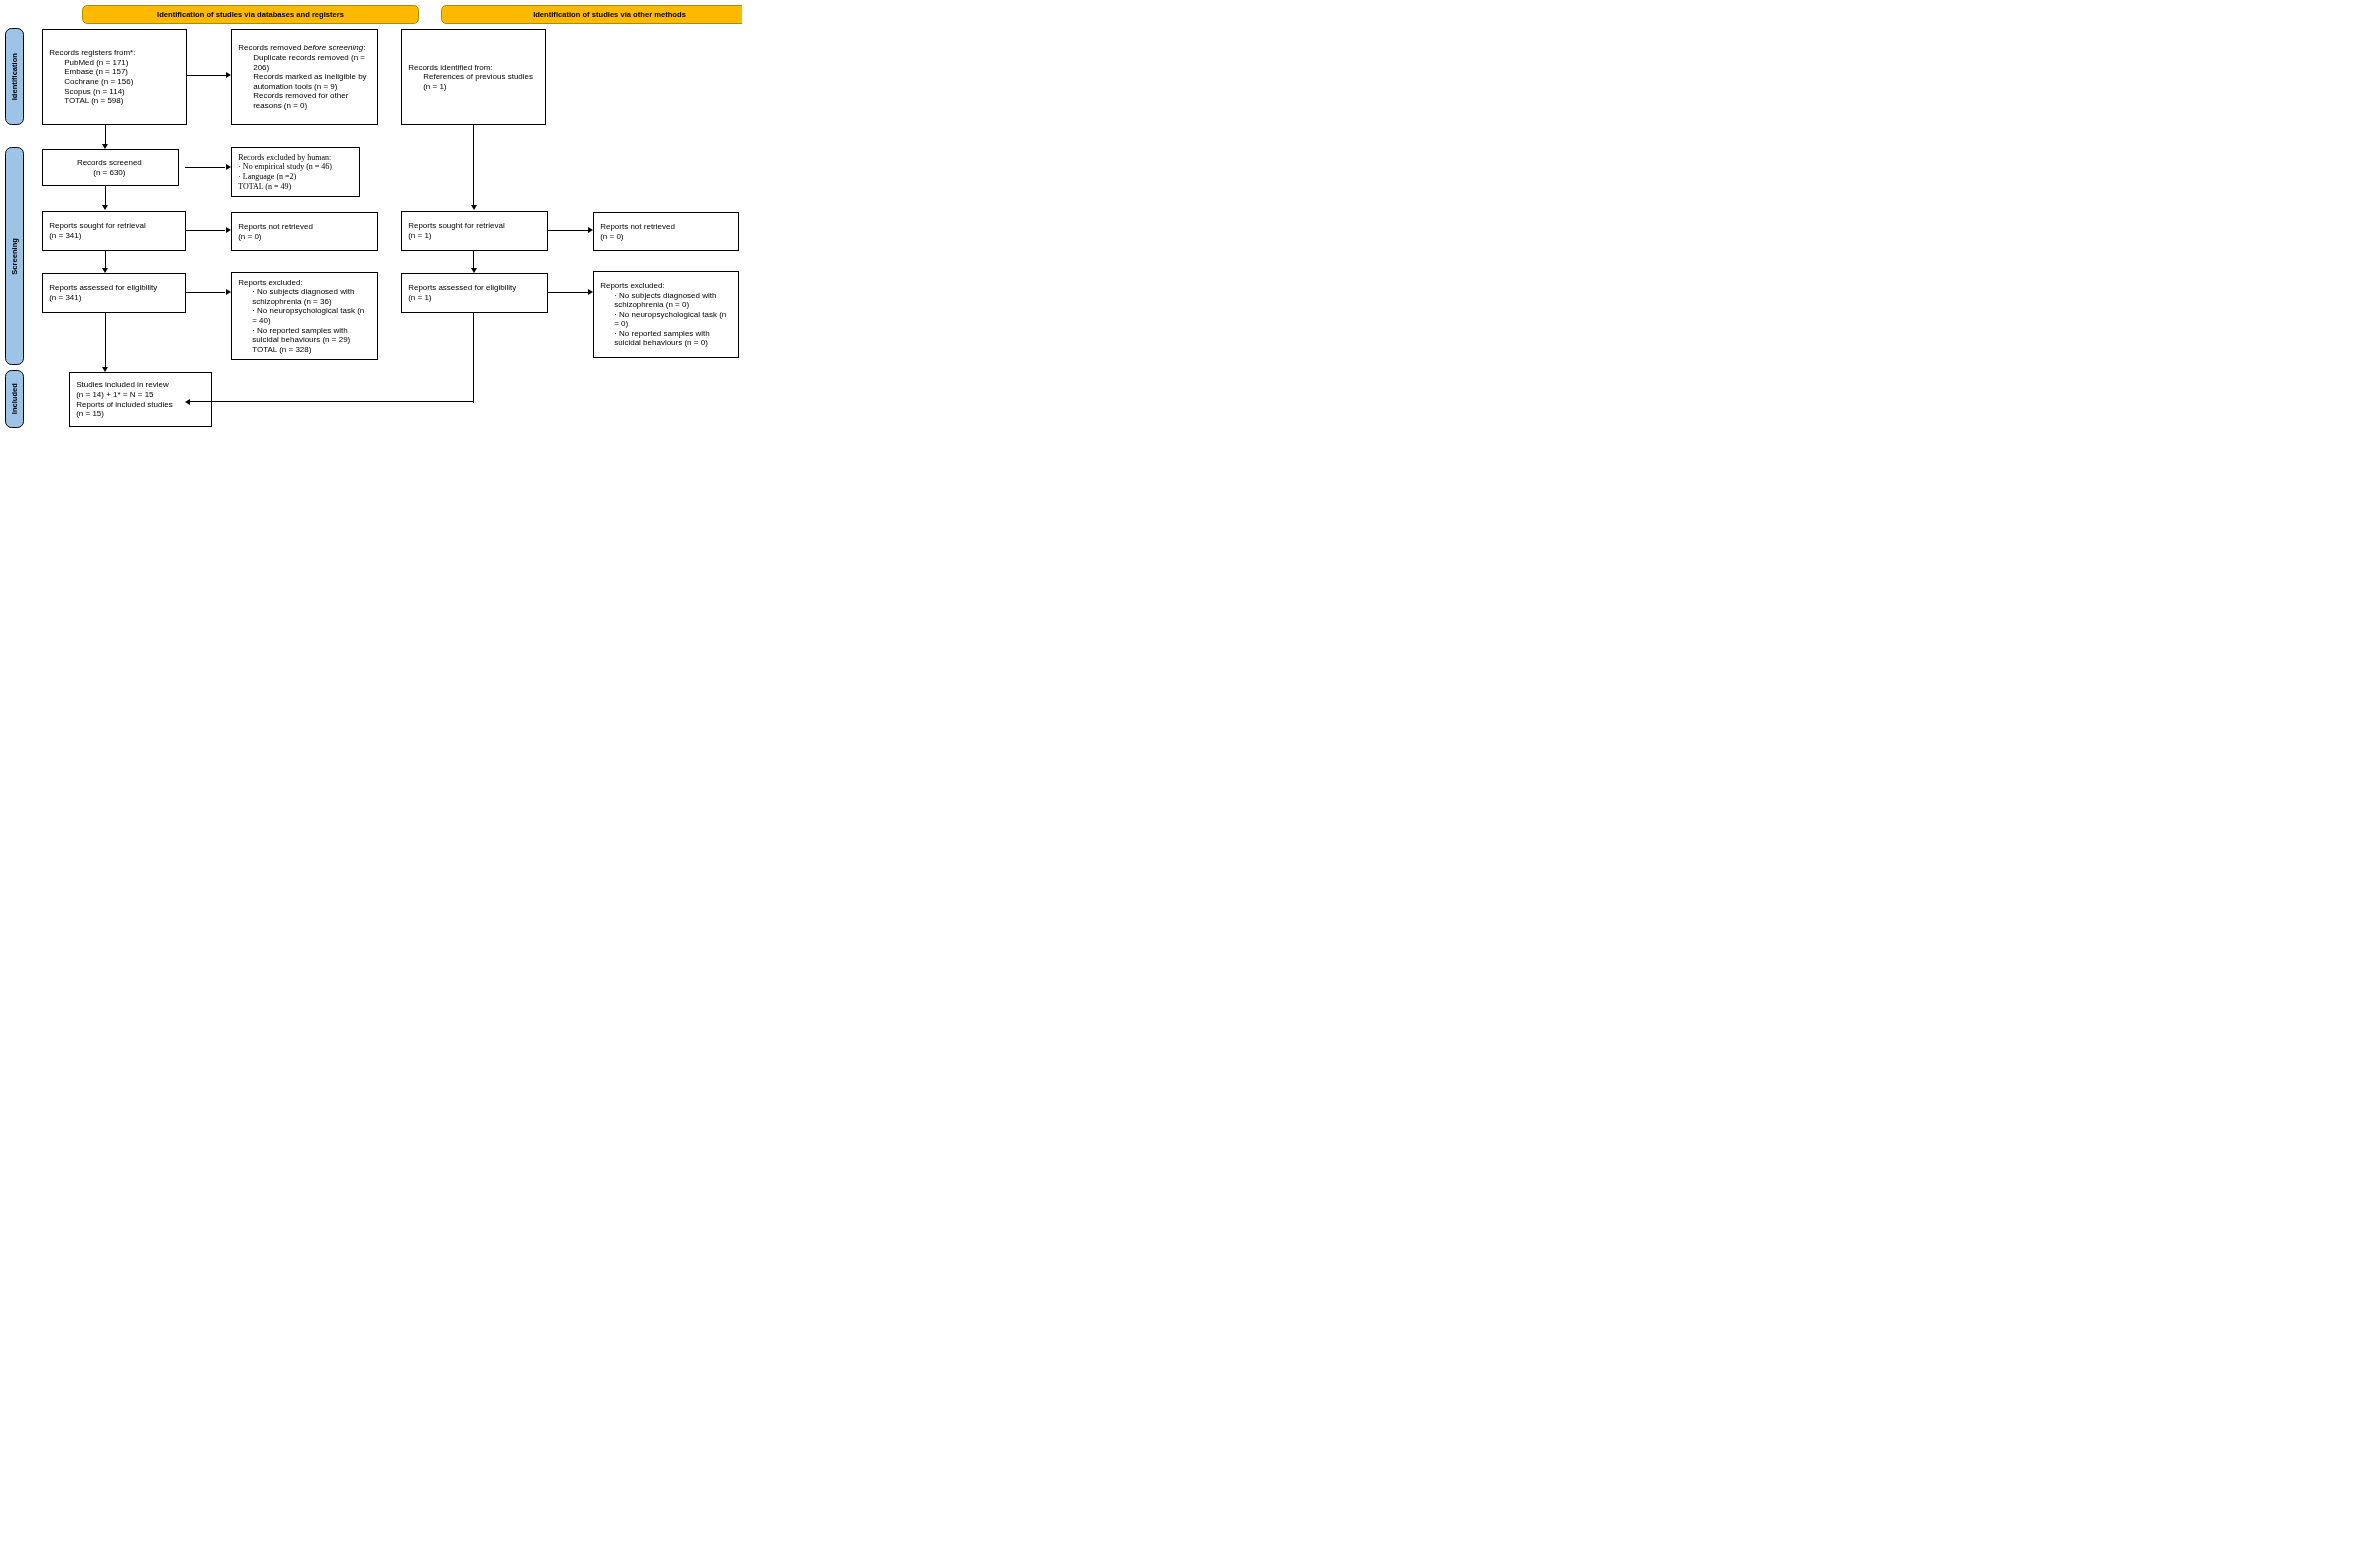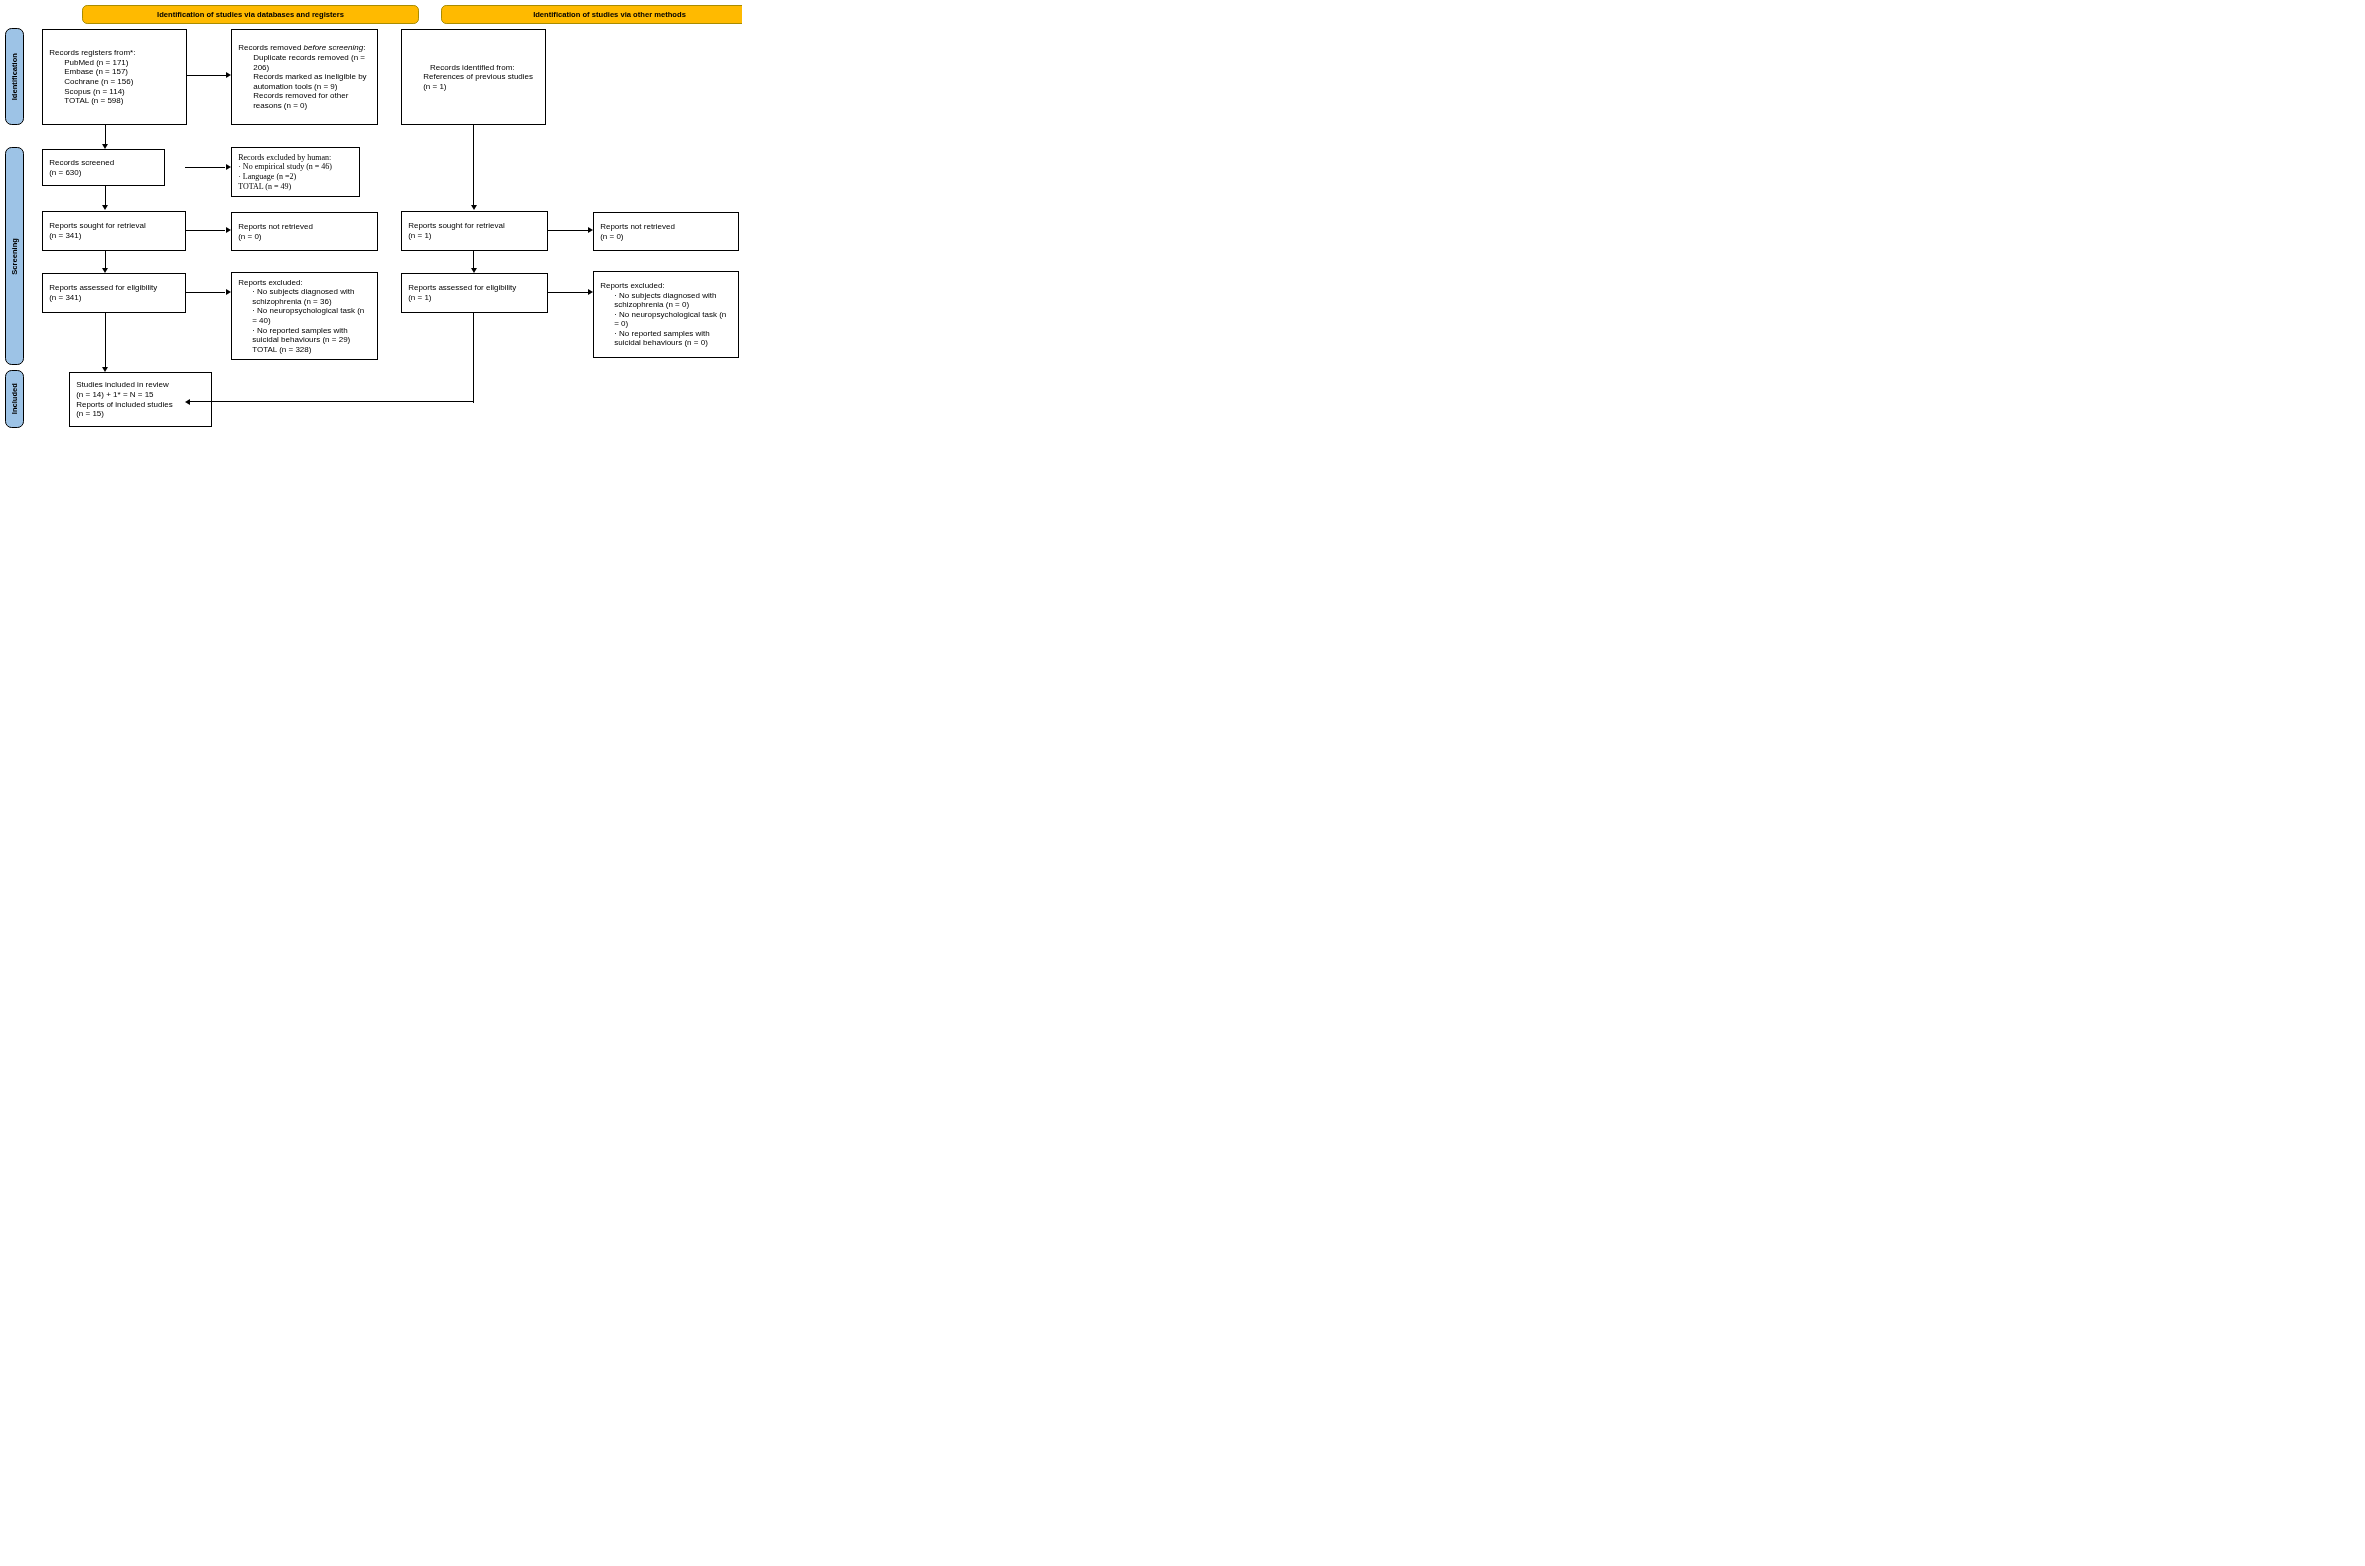--- a/index.html
+++ b/index.html
@@ -62,26 +62,26 @@
     <div class="line ind">TOTAL (n = 598)</div>
   </div>
 
   <div class="box" style="left:231px;top:29px;width:147px;height:96px;">
     <div class="line"><span>Records removed </span><i>before screening</i><span>:</span></div>
     <div class="line ind">Duplicate records removed (n = 206)</div>
     <div class="line ind">Records marked as ineligible by automation tools (n = 9)</div>
     <div class="line ind">Records removed for other reasons (n = 0)</div>
   </div>
 
-  <div class="box" style="left:401px;top:29px;width:145px;height:96px;align-items:center;">
+  <div class="box" style="left:401px;top:29px;width:145px;height:96px;">
     <div class="line">Records identified from:</div>
     <div class="line ind">References of previous studies (n = 1)</div>
   </div>
 
-  <div class="box" style="left:42px;top:149px;width:123px;height:37px;">
+  <div class="box" style="left:42px;top:149px;width:137px;height:37px;text-align:center;">
     <div class="line">Records screened</div>
     <div class="line">(n = 630)</div>
   </div>
 
   <div class="box" style="left:231px;top:147px;width:129px;height:50px;font-family:Liberation Serif, serif;">
     <div class="line">Records excluded by human:</div>
     <div class="line">· No empirical study (n = 46)</div>
     <div class="line">· Language (n =2)</div>
     <div class="line">TOTAL (n = 49)</div>
   </div>

